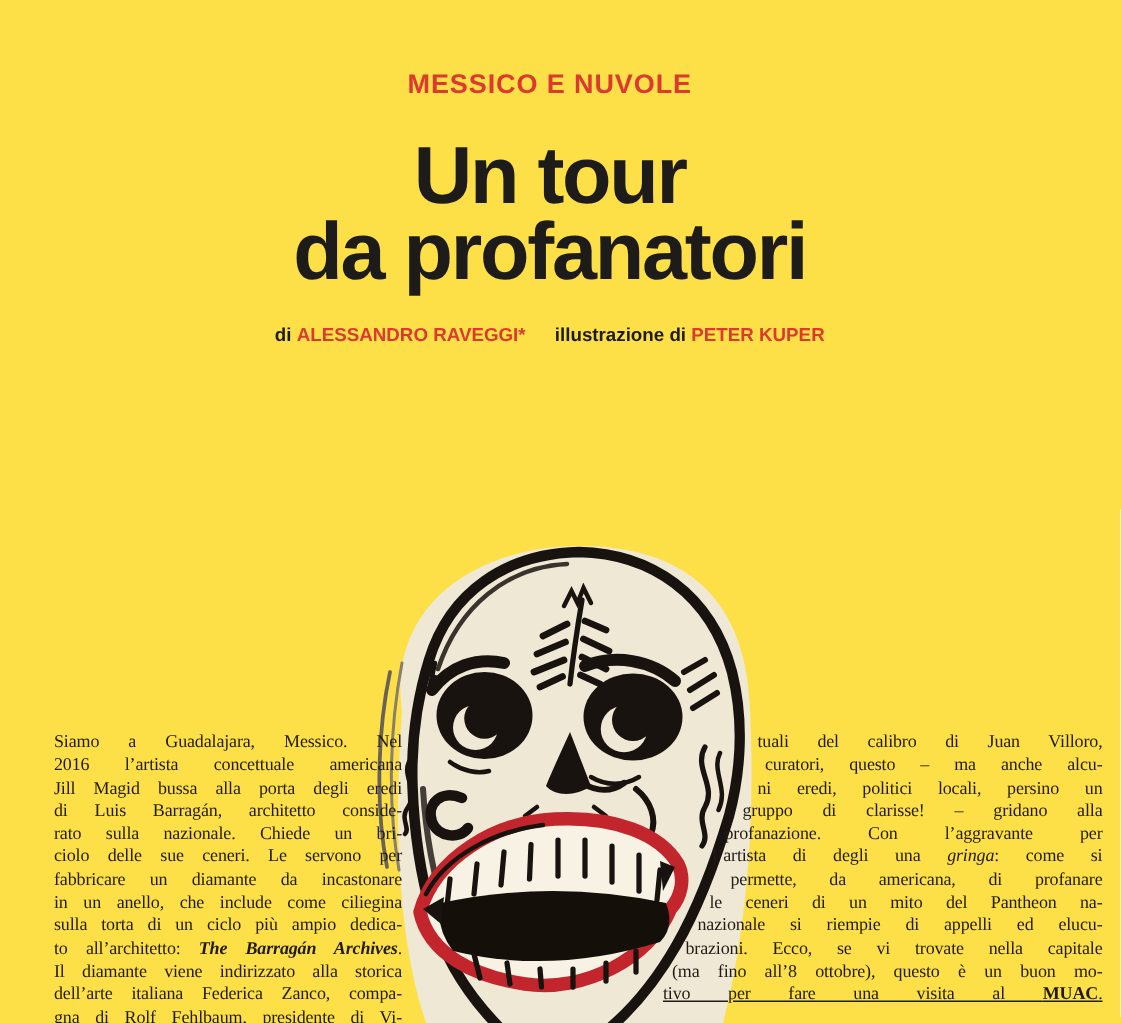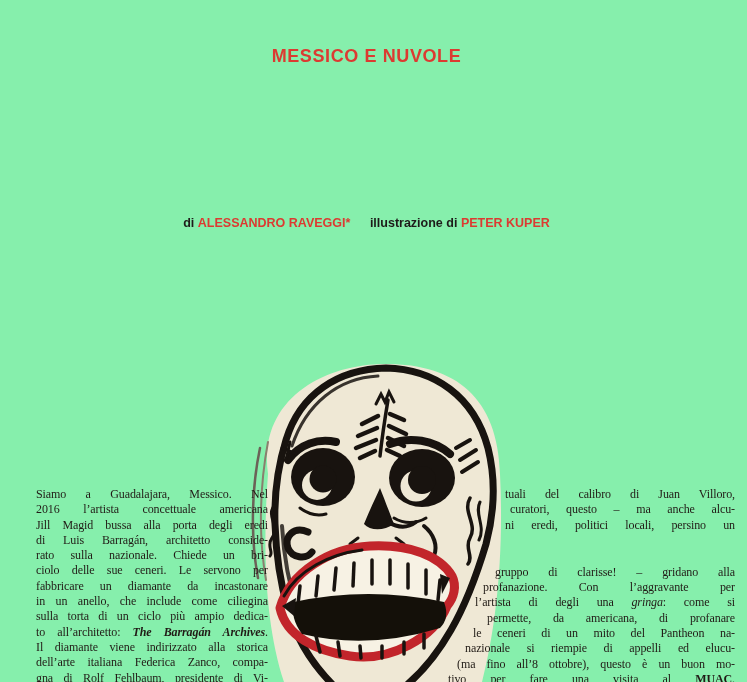--- a/index.html
+++ b/index.html
@@ -1,16 +1,16 @@
 <!DOCTYPE html>
 <html><head>
 <meta charset="utf-8">
 <style>
   html,body{margin:0;padding:0;background:#ffffff;}
-  .page{position:relative;width:747px;height:682px;background:#86efac;overflow:hidden;
+  .page{position:relative;width:747px;height:682px;background:#fde047;overflow:hidden;
         font-family:"Liberation Serif",serif;color:#211b16;}
   
   .kicker{position:absolute;top:46px;left:0;right:14px;text-align:center;
           font-family:"Liberation Sans",sans-serif;font-weight:800;font-size:18px;
           letter-spacing:.6px;color:#dc3a31;}
   .title{position:absolute;top:92px;left:0;right:14px;text-align:center;
          font-family:"Liberation Sans",sans-serif;font-weight:900;font-size:54px;
          line-height:51px;letter-spacing:-1.5px;color:#1e1c1a;}
   .byline{position:absolute;top:216px;left:0;right:14px;text-align:center;
           font-family:"Liberation Sans",sans-serif;font-size:12.5px;font-weight:700;color:#1e1c1a;}
@@ -21,21 +21,21 @@
             font-family:"Liberation Sans",sans-serif;font-size:24px;font-weight:400;color:#2f2d2b;}
   
   .col{position:absolute;top:487px;font-size:12px;line-height:15.3px;
        letter-spacing:-0.1px;color:#211b16;z-index:2;}
   .col .tl{white-space:nowrap;text-align:justify;text-align-last:justify;height:15.3px;}
   .col-left{left:36px;width:232px;}
   .col-right{left:430px;width:305px;}
   .col-right .tl:nth-child(1){padding-left:75px;}
   .col-right .tl:nth-child(2){padding-left:80px;}
   .col-right .tl:nth-child(3){padding-left:75px;}
-  .col-right .tl:nth-child(4){padding-left:65px;margin-top:32px;}
+  .col-right .tl:nth-child(4){padding-left:65px;}
   .col-right .tl:nth-child(5){padding-left:53px;}
   .col-right .tl:nth-child(6){padding-left:45px;}
   .col-right .tl:nth-child(7){padding-left:57px;}
   .col-right .tl:nth-child(8){padding-left:43px;}
   .col-right .tl:nth-child(9){padding-left:35px;}
   .col-right .tl:nth-child(10){padding-left:27px;}
   .col-right .tl:nth-child(11){padding-left:18px;}
   .col-right .tl:nth-child(12){padding-left:12px;text-decoration:underline;}
   .col-right .tl:nth-child(13){padding-left:0;}
   .i{font-style:italic;}
@@ -44,20 +44,24 @@
   
   .illo{position:absolute;left:238px;top:356px;width:274px;height:326px;z-index:1;}
 </style>
 </head>
 <body>
 
 <div class="page">
 
   <div class="kicker">MESSICO E NUVOLE</div>
 
+  <h1 class="title" style="margin:0">
+    <span>Un tour</span><br>
+    <span>da profanatori</span>
+  </h1>
 
   <div class="byline">
     <span class="plain">di</span>
     <span class="name">ALESSANDRO RAVEGGI*</span>
     <span class="plain mid">illustrazione di</span>
     <span class="name">PETER KUPER</span>
   </div>
 
 
   <svg class="illo" viewBox="0 0 274 326" xmlns="http://www.w3.org/2000/svg">
@@ -161,17 +165,18 @@
   <div class="col col-right">
       <div class="tl"><span>tuali del calibro di Juan Villoro,</span></div>
       <div class="tl"><span>curatori, questo – ma anche alcu-</span></div>
       <div class="tl"><span>ni eredi, politici locali, persino un</span></div>
       <div class="tl"><span>gruppo di clarisse! – gridano alla</span></div>
       <div class="tl"><span>profanazione. Con l’aggravante per</span></div>
       <div class="tl"><span>l’artista di degli una </span><span class="i">gringa</span><span>: come si</span></div>
       <div class="tl"><span>permette, da americana, di profanare</span></div>
       <div class="tl"><span>le ceneri di un mito del Pantheon na-</span></div>
       <div class="tl"><span>nazionale si riempie di appelli ed elucu-</span></div>
+      <div class="tl"><span>brazioni. Ecco, se vi trovate nella capitale</span></div>
       <div class="tl"><span>(ma fino all’8 ottobre), questo è un buon mo-</span></div>
       <div class="tl"><span>tivo per fare una visita al </span><span class="b">MUAC</span><span>.</span></div>
     </div>
 
 </div>
 
 </body></html>

